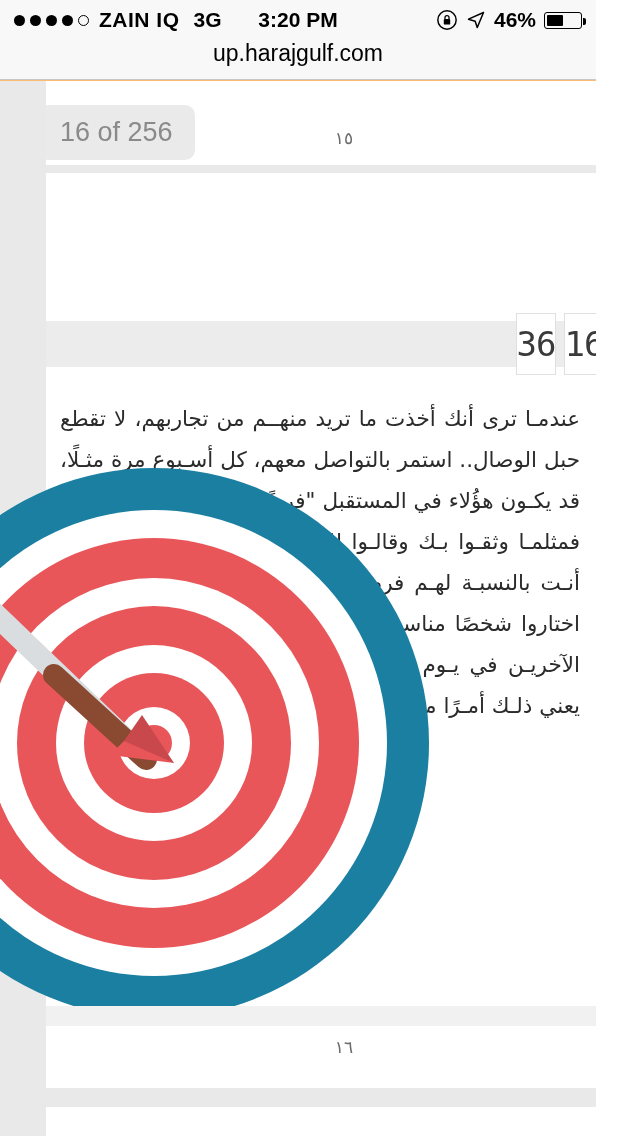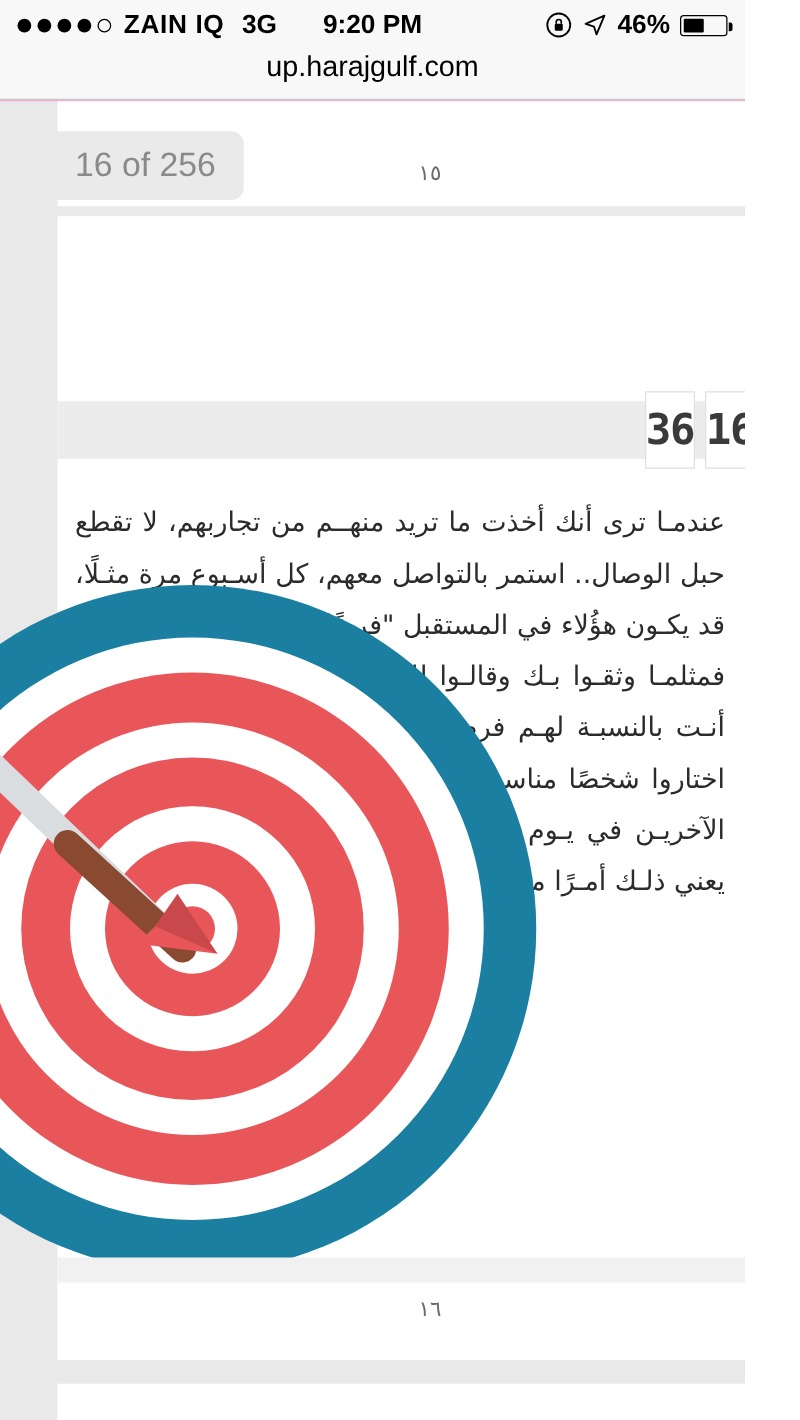--- a/index.html
+++ b/index.html
@@ -2,21 +2,21 @@
 <html><head>
 <meta charset="utf-8">
 <style>
   * { margin:0; padding:0; box-sizing:border-box; }
   html, body {
     width:640px; height:1136px;
     background:#ffffff;
     font-family:"Liberation Sans", sans-serif;
     overflow:hidden;
   }
-  .screen { position:relative; width:596px; height:1136px; background:#f9a8d4; }
+  .screen { position:relative; width:596px; height:1136px; background:#fdba74; }
 
   
   .statusbar {
     height:40px; background:#f8f8f8;
     display:flex; align-items:center;
     padding:0 14px;
     font-size:21px; font-weight:bold; color:#000;
     position:relative;
   }
   .dots { display:flex; align-items:center; gap:5px; margin-right:10px; }
@@ -77,21 +77,21 @@
   }
   .numblocks {
     position:absolute; top:140px; right:38px;
     display:flex; gap:8px;
   }
   .numblock {
     width:40px; height:62px; background:#ffffff;
     border:1px solid #e0e0e0;
     display:flex; align-items:center; justify-content:center;
     font-family:"DejaVu Sans Mono", monospace;
-    font-size:34px; font-weight:bold; color:#3a3a3a;
+    font-size:34px; font-weight:normal; color:#3a3a3a;
     letter-spacing:-1px;
   }
 
   
   .body-text {
     position:absolute; top:225px; right:62px; width:520px;
     direction:rtl; text-align:justify;
     font-size:21.5px; line-height:41px; color:#2b2b2b;
     font-family:"DejaVu Sans", sans-serif;
   }
@@ -131,21 +131,21 @@
   <div class="statusbar">
     <div class="dots">
       <span class="dot"></span>
       <span class="dot"></span>
       <span class="dot"></span>
       <span class="dot"></span>
       <span class="dot empty"></span>
     </div>
     <span class="carrier">ZAIN IQ</span>
     <span class="net">3G</span>
-    <span class="clock">9:20 PM</span>
+    <span class="clock">3:20 PM</span>
     <div class="status-right">
       <svg class="lock-icon" viewBox="0 0 24 24">
         <circle cx="12" cy="12" r="10" fill="none" stroke="#000" stroke-width="1.6"></circle>
         <rect x="8.5" y="11" width="7" height="6" rx="1" fill="#000"></rect>
         <path d="M9.8 11 V9.4 a2.2 2.2 0 0 1 4.4 0 V11" fill="none" stroke="#000" stroke-width="1.4"></path>
       </svg>
       <svg class="loc-icon" viewBox="0 0 24 24">
         <path d="M21 3 L3 11 L11 13.5 L13.5 21 Z" fill="none" stroke="#000" stroke-width="1.8" stroke-linejoin="round"></path>
       </svg>
       <span class="batt-pct">46%</span>

